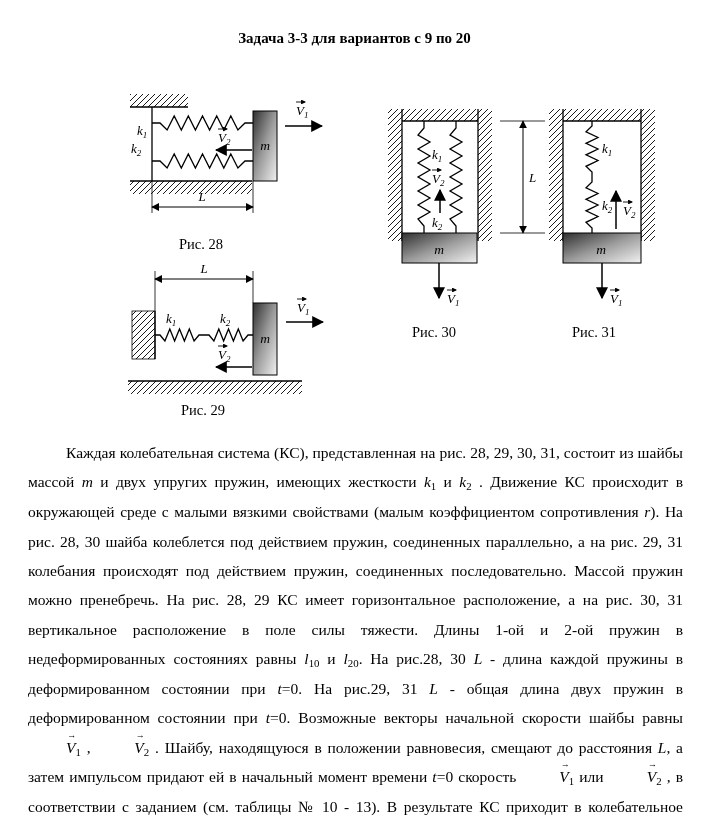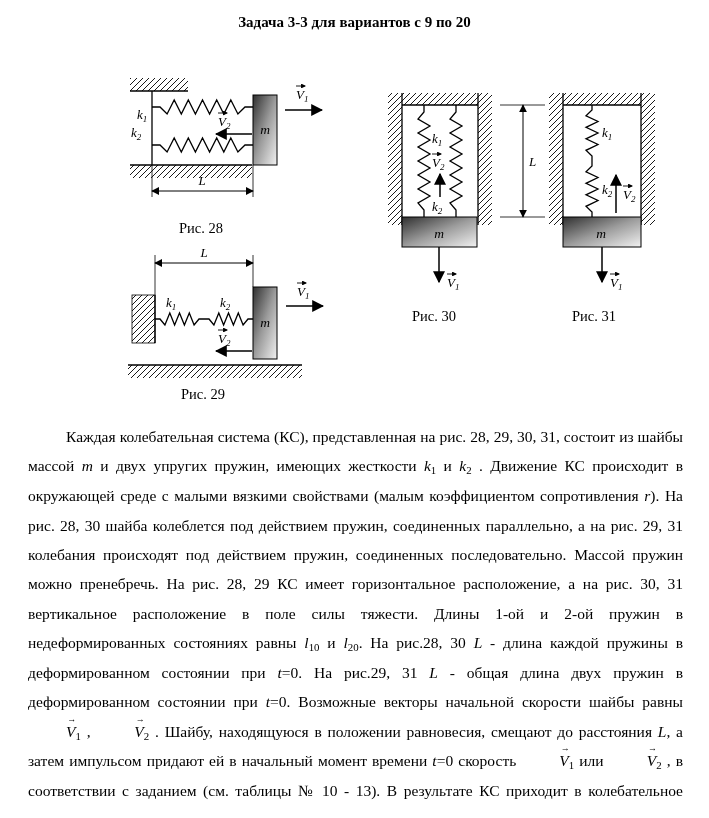--- a/index.html
+++ b/index.html
@@ -1,21 +1,21 @@
 <!DOCTYPE html>
 <html lang="ru"><head>
 <meta charset="utf-8">
 <style>
   html,body{margin:0;padding:0;background:#fff;}
   .page{
     width:709px;height:818px;background:#fff;position:relative;overflow:hidden;
     font-family:"Liberation Serif",serif;color:#000;
   }
   .title{
-    text-align:center;font-weight:bold;font-size:15px;padding-top:14px;
+    text-align:center;font-weight:bold;font-size:15px;padding-top:30px;
   }
   .figures{margin-top:16px;}
   .figures svg{display:block;}
 
   
   .hatch{fill:url(#hatch);}
   .hatchb{fill:url(#hatch);stroke:#000;stroke-width:0.8;}
   .wline{stroke:#000;stroke-width:1.3;fill:none;}
   .thin{stroke:#000;stroke-width:0.8;fill:none;}
   .spring{stroke:#000;stroke-width:1.3;fill:none;stroke-linejoin:miter;}

